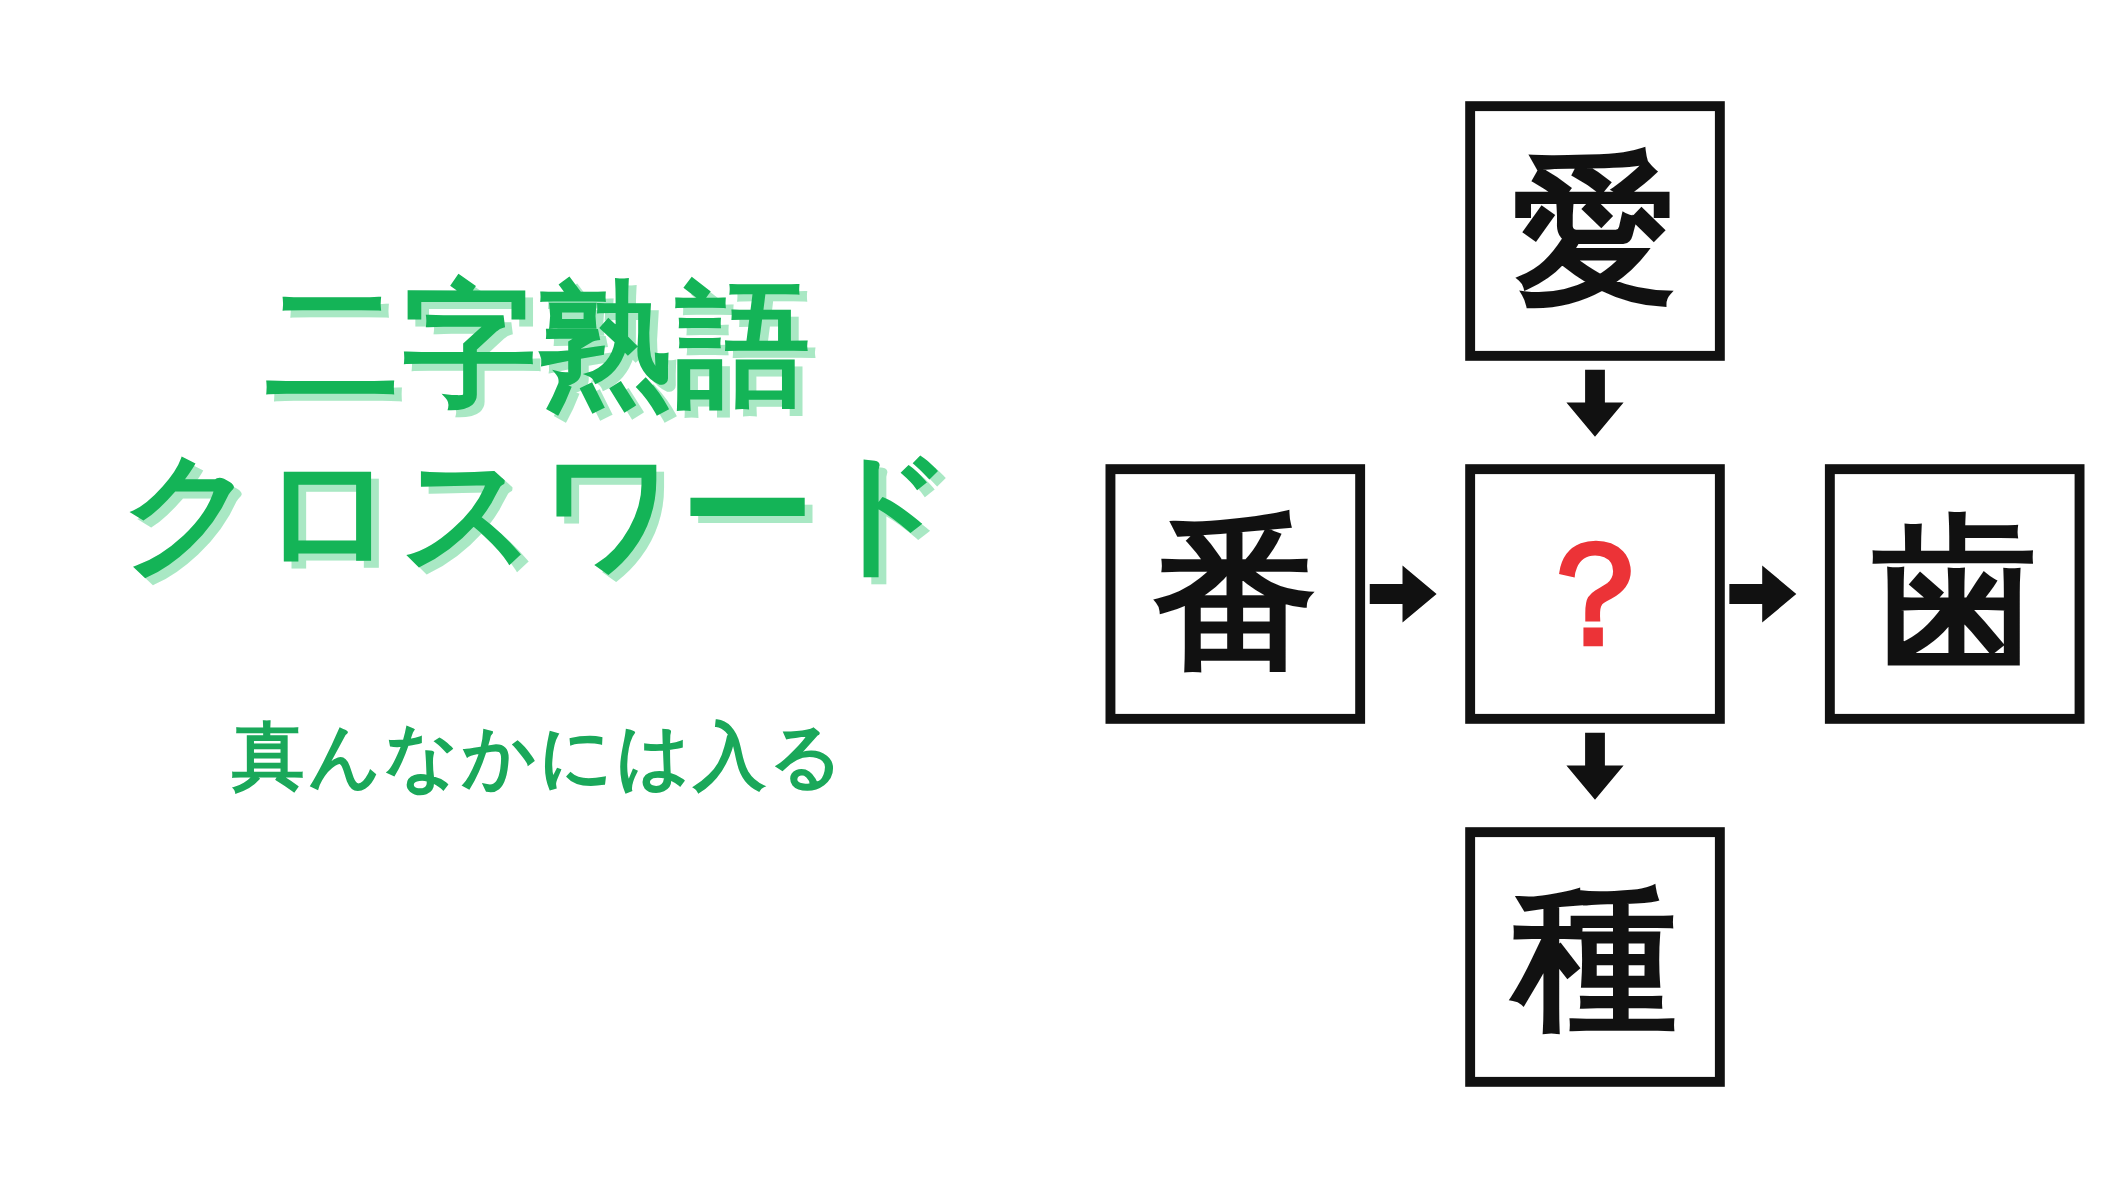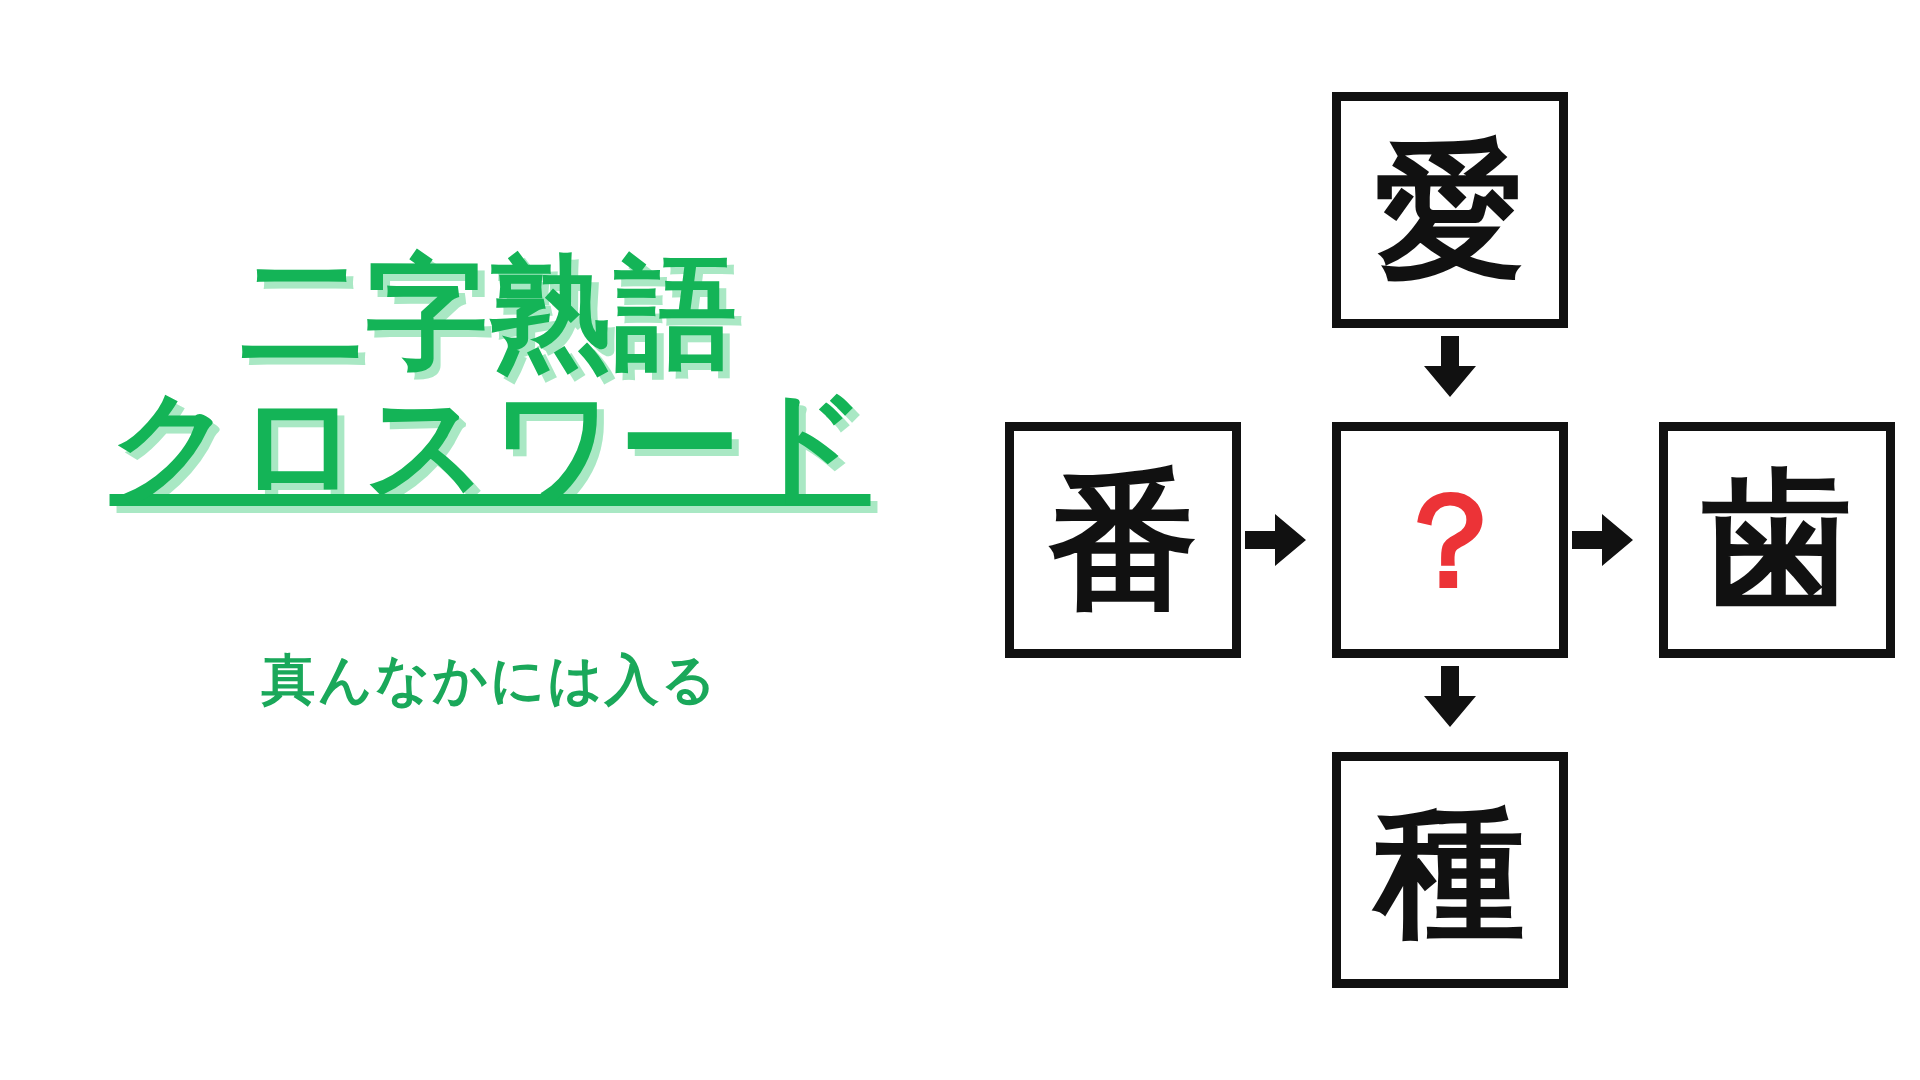--- a/index.html
+++ b/index.html
@@ -36,34 +36,34 @@
   .title-line {
     display: block;
     color: #14b457;
     font-weight: bold;
     letter-spacing: 0.02em;
     line-height: 1.08;
     text-shadow: 7px 7px 0 #a9e8c4;
     white-space: nowrap;
   }
   .title-line-1 { font-size: 122px; }
-  .title-line-2 { font-size: 122px; margin-top: 0; text-decoration: underline; }
+  .title-line-2 { font-size: 122px; margin-top: 20px; }
 
   .subtitle-block {
     position: absolute;
     left: 0px;
     top: 648px;
     width: 980px;
     text-align: center;
   }
   .subtitle-line {
     display: block;
     color: #1aa85a;
     font-weight: bold;
-    font-size: 54px;
+    font-size: 66px;
     line-height: 1.20;
     letter-spacing: 0.04em;
     white-space: nowrap;
   }
 
   
   #puzzle {
     position: absolute;
     left: 980px;
     top: 0px;

